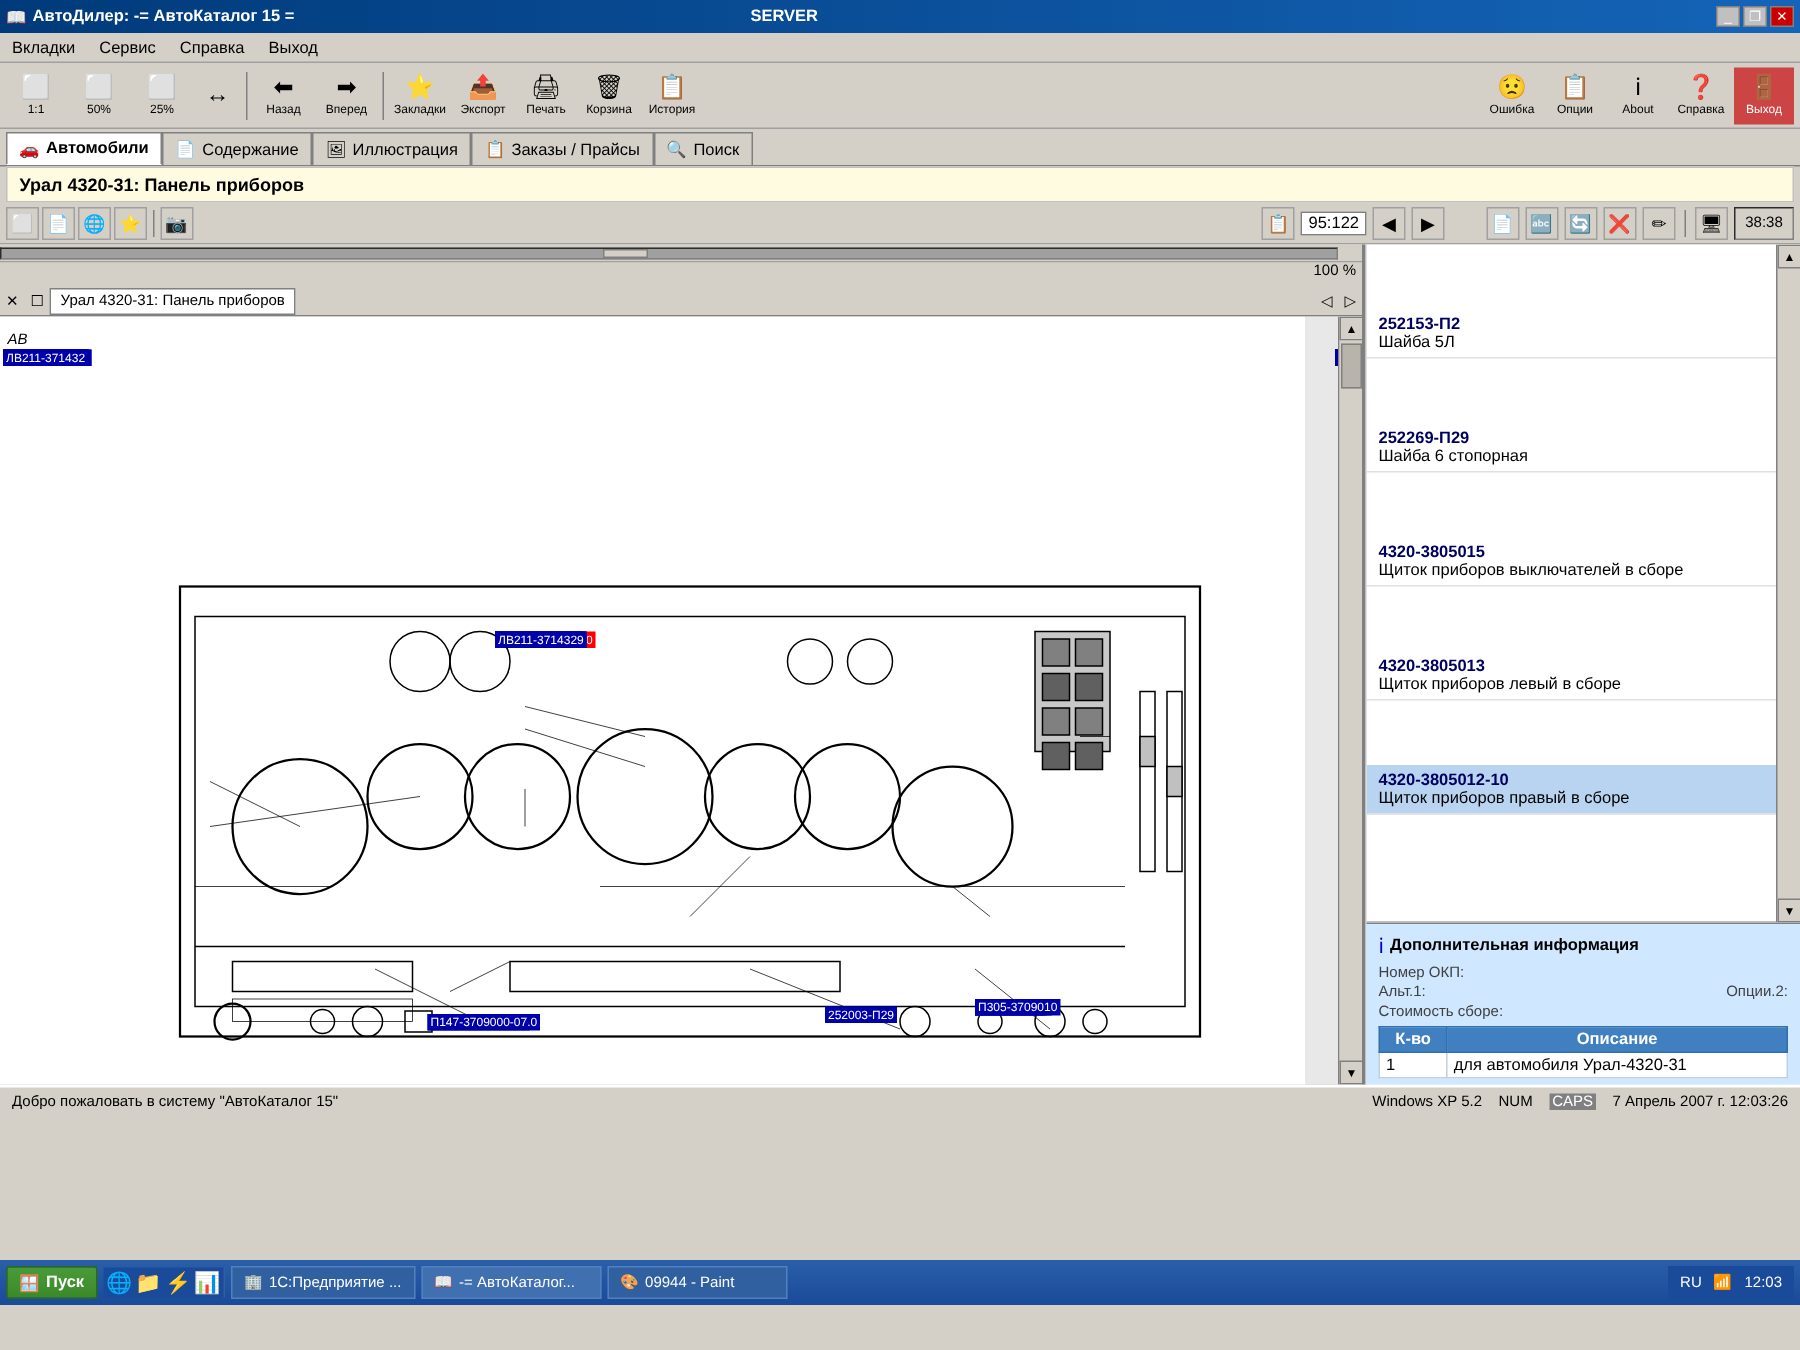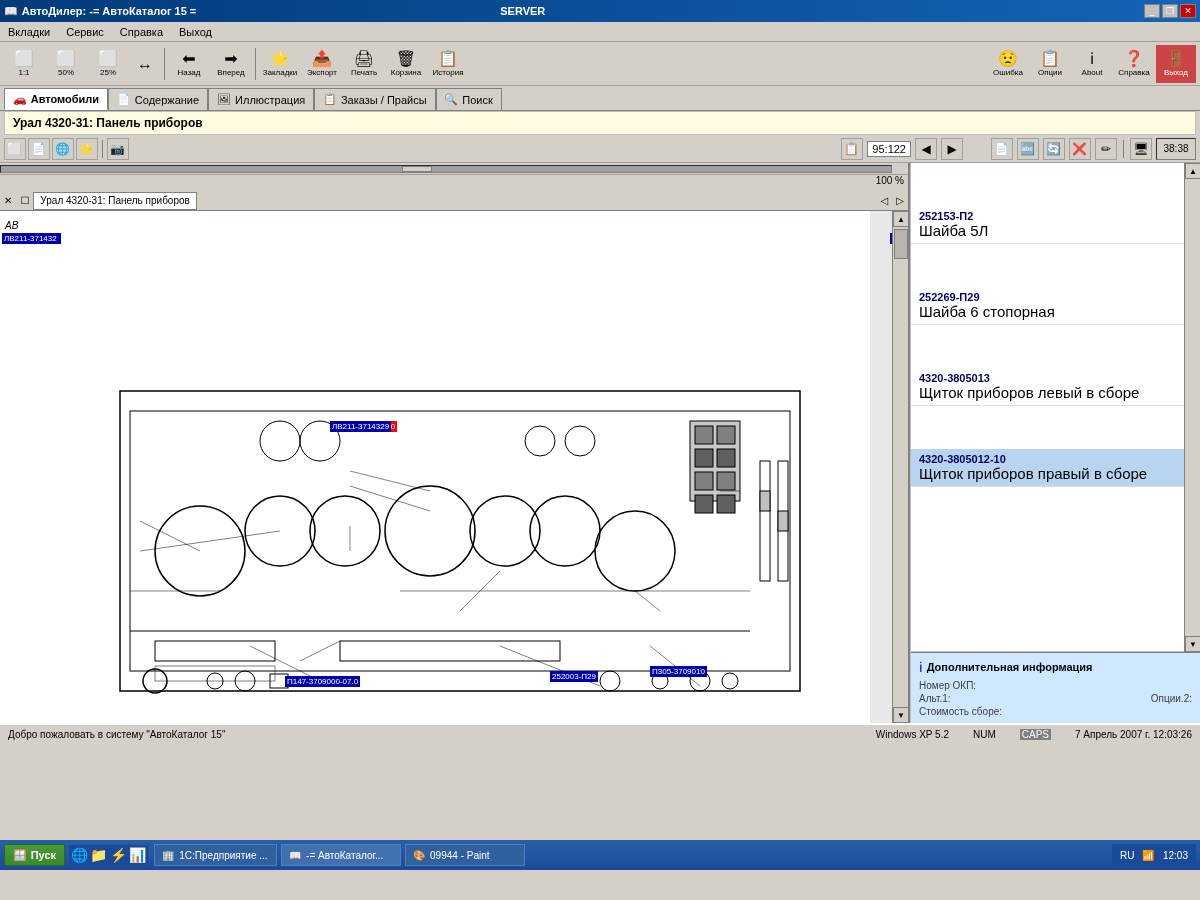--- a/index.html
+++ b/index.html
@@ -125,21 +125,21 @@
       border-bottom: 1px solid #c0c0c0;
     }
     .part-entry {
       padding: 4px 8px;
       border-bottom: 1px solid #e0e0e0;
       cursor: pointer;
       margin-top: 43px;
     }
     .part-entry.selected { background: #b8d4f0; }
     .part-number { font-weight: bold; font-size: 11px; color: #000060; }
-    .part-name { font-size: 15px; color: #000000; }
+    .part-name { font-size: 11px; color: #000000; }
 
     .info-panel {
       background: #d0e8ff;
       padding: 4px 8px;
       border-top: 1px solid #808080;
     }
     .info-title {
       background: #4080c0;
       color: white;
       text-align: center;
@@ -185,21 +185,21 @@
     .status-bar {
       background: #d4d0c8;
       border-top: 2px solid #ffffff;
       display: flex;
       align-items: center;
       padding: 2px 8px;
       height: 20px;
       font-size: 10px;
       gap: 16px;
     }
-    .status-right { margin-left: auto; display: flex; gap: 24px; align-items: center; }
+    .status-right { margin-left: auto; display: flex; gap: 11px; align-items: center; }
 
     
     .taskbar {
       background: linear-gradient(to bottom, #2a5fa8, #1a4a9a);
       height: 30px;
       display: flex;
       align-items: center;
       padding: 0 4px;
       gap: 4px;
       position: absolute;
@@ -564,20 +564,24 @@
         <div class="parts-list">
           <div class="part-entry">
             <div class="part-number">252153-П2</div>
             <div class="part-name">Шайба 5Л</div>
           </div>
           <div class="part-entry">
             <div class="part-number">252269-П29</div>
             <div class="part-name">Шайба 6 стопорная</div>
           </div>
           <div class="part-entry">
+            <div class="part-number">4320-3805015</div>
+            <div class="part-name">Щиток приборов выключателей в сборе</div>
+          </div>
+          <div class="part-entry">
             <div class="part-number">4320-3805013</div>
             <div class="part-name">Щиток приборов левый в сборе</div>
           </div>
           <div class="part-entry selected">
             <div class="part-number">4320-3805012-10</div>
             <div class="part-name">Щиток приборов правый в сборе</div>
           </div>
         </div>
         <div style="width:16px; background:#d4d0c8; border-left:1px solid #808080; display:flex; flex-direction:column;">
           <div class="scroll-arrow">▲</div>
@@ -596,20 +600,34 @@
           <span></span>
         </div>
         <div class="info-row">
           <span class="info-label">Альт.1:</span>
           <span style="flex:1;"></span>
           <span class="info-label">Опции.2:</span>
         </div>
         <div class="info-row">
           <span class="info-label">Стоимость сборе:</span>
         </div>
+        <table class="info-table">
+          <thead>
+            <tr>
+              <th>К-во</th>
+              <th>Описание</th>
+            </tr>
+          </thead>
+          <tbody>
+            <tr>
+              <td>1</td>
+              <td>для автомобиля Урал-4320-31</td>
+            </tr>
+          </tbody>
+        </table>
       </div>
     </div>
   </div>
 
   <div class="status-bar">
     <span>Добро пожаловать в систему "АвтоКаталог 15"</span>
     <div class="status-right">
       <span>Windows XP 5.2</span>
       <span>NUM</span>
       <span style="background:#808080; color:white; padding:0 2px;">CAPS</span>

